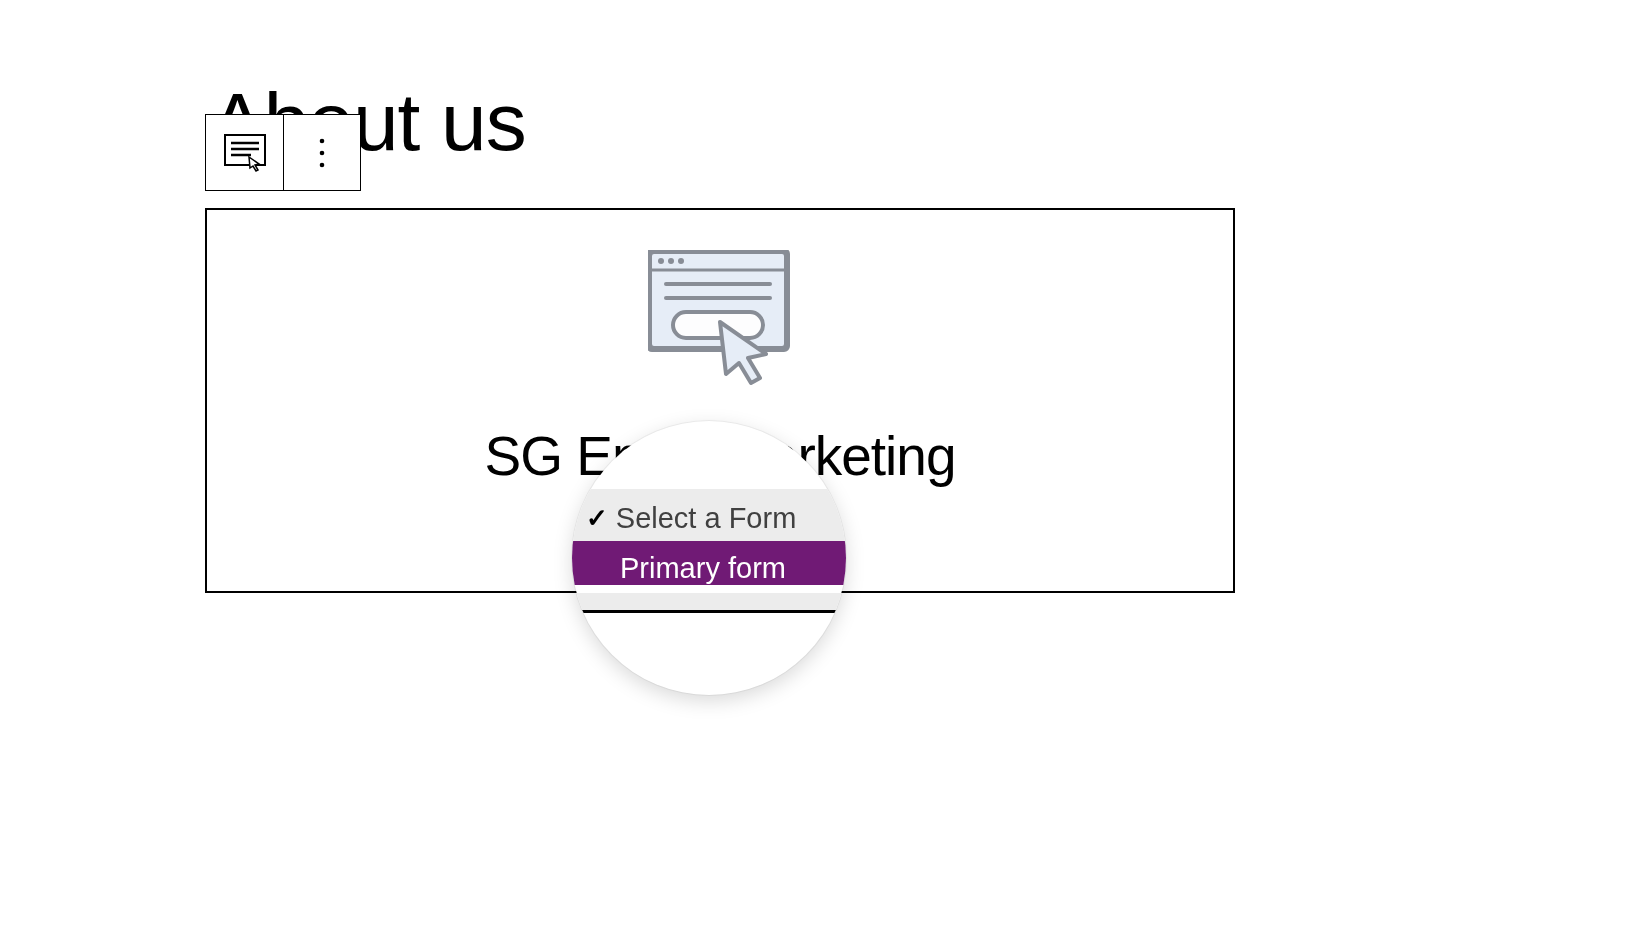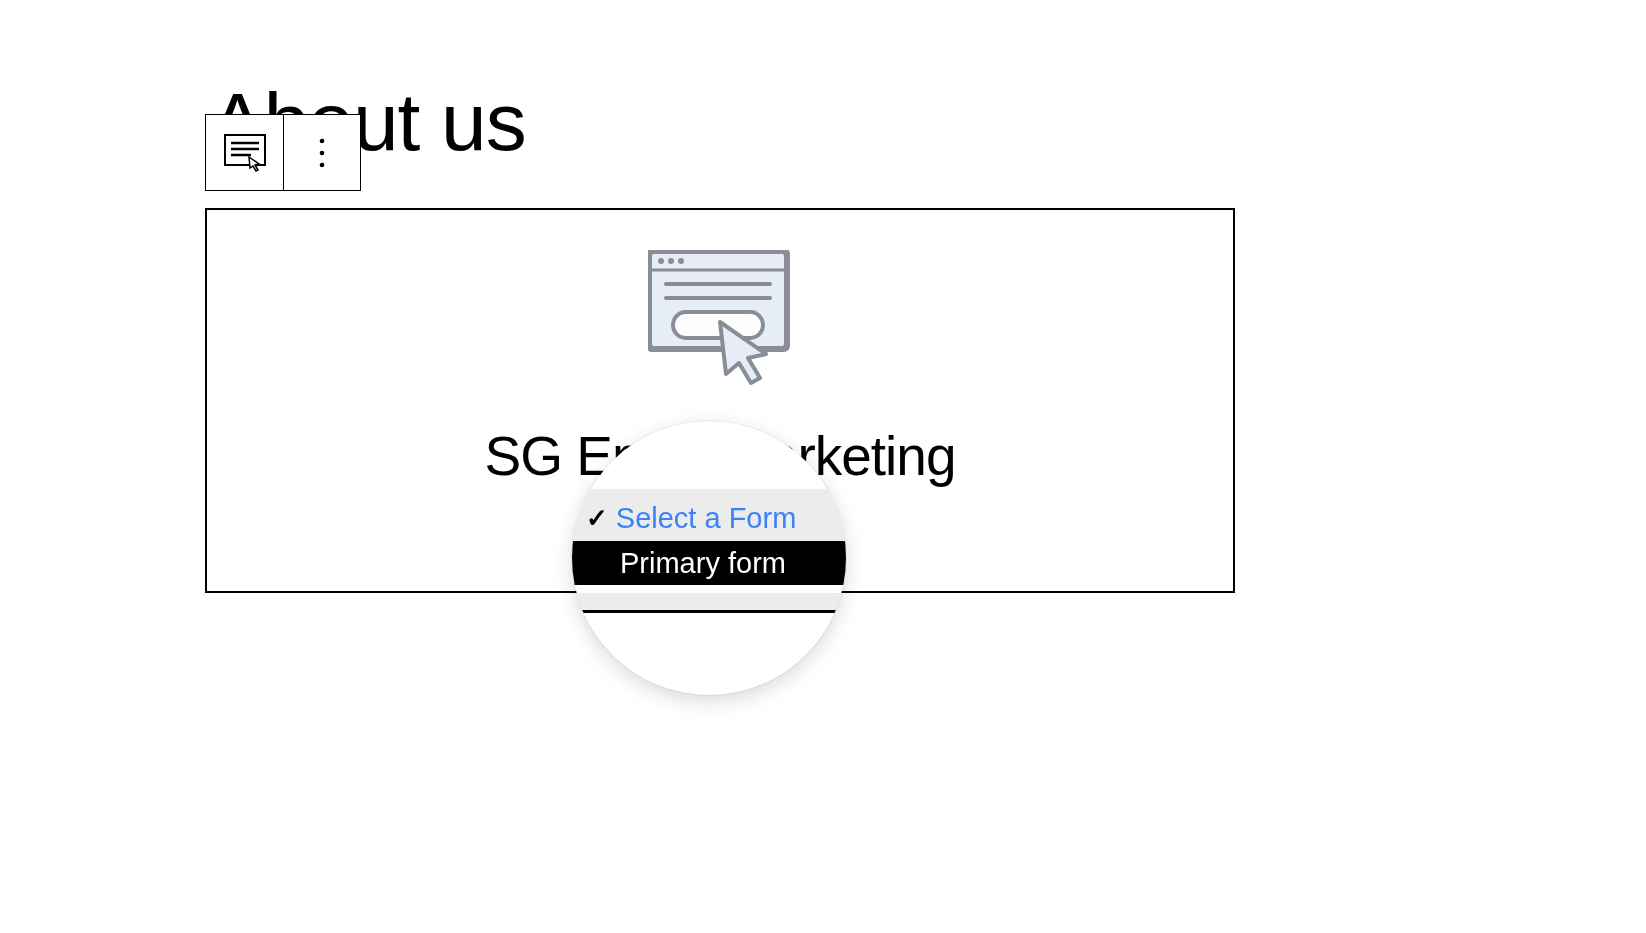--- a/index.html
+++ b/index.html
@@ -103,31 +103,31 @@
       padding-left: 14px;
       gap: 8px;
     }
     .checkmark {
       font-size: 26px;
       color: #000;
       font-weight: 700;
     }
     .dropdown-option-text {
       font-size: 29px;
-      color: #3b82f6;
+      color: #404040;
     }
     .dropdown-option-highlighted {
       position: absolute;
       top: 120px;
       left: 0;
       right: 0;
       height: 44px;
-      background: #000000;
-      display: flex;
-      align-items: center;
+      background: #701a75;
+      display: flex;
+      align-items: flex-end;
       padding-left: 48px;
     }
     .dropdown-option-highlighted-text {
       font-size: 29px;
       color: #fff;
     }
     .dropdown-footer-line {
       position: absolute;
       top: 189px;
       left: 0;

